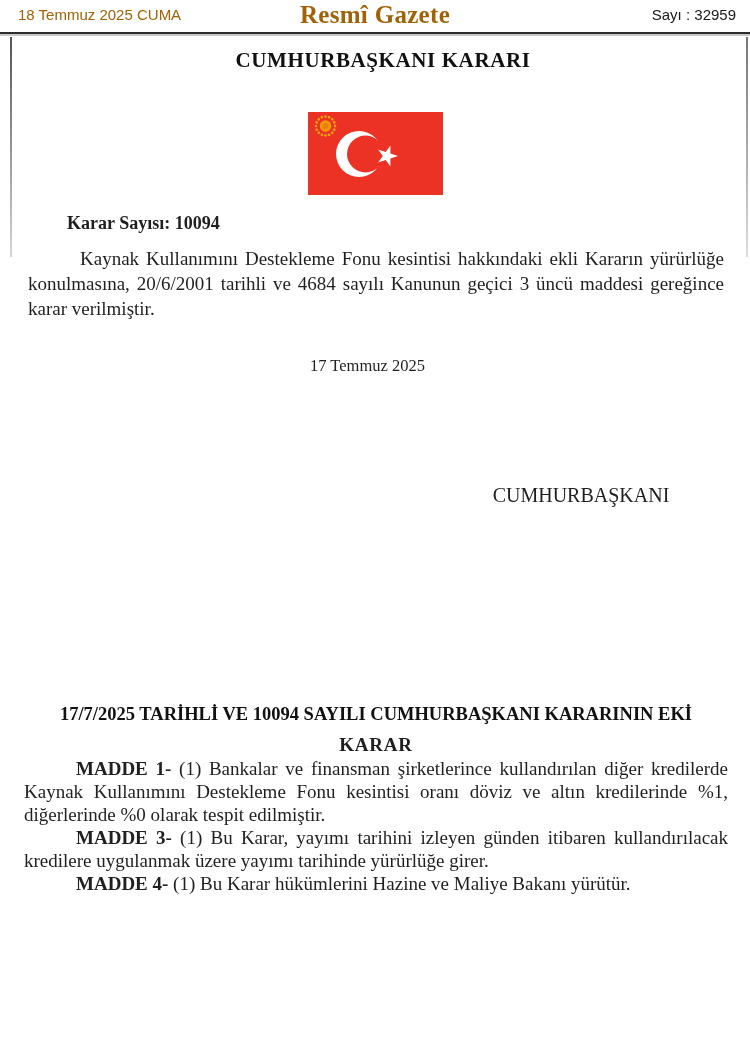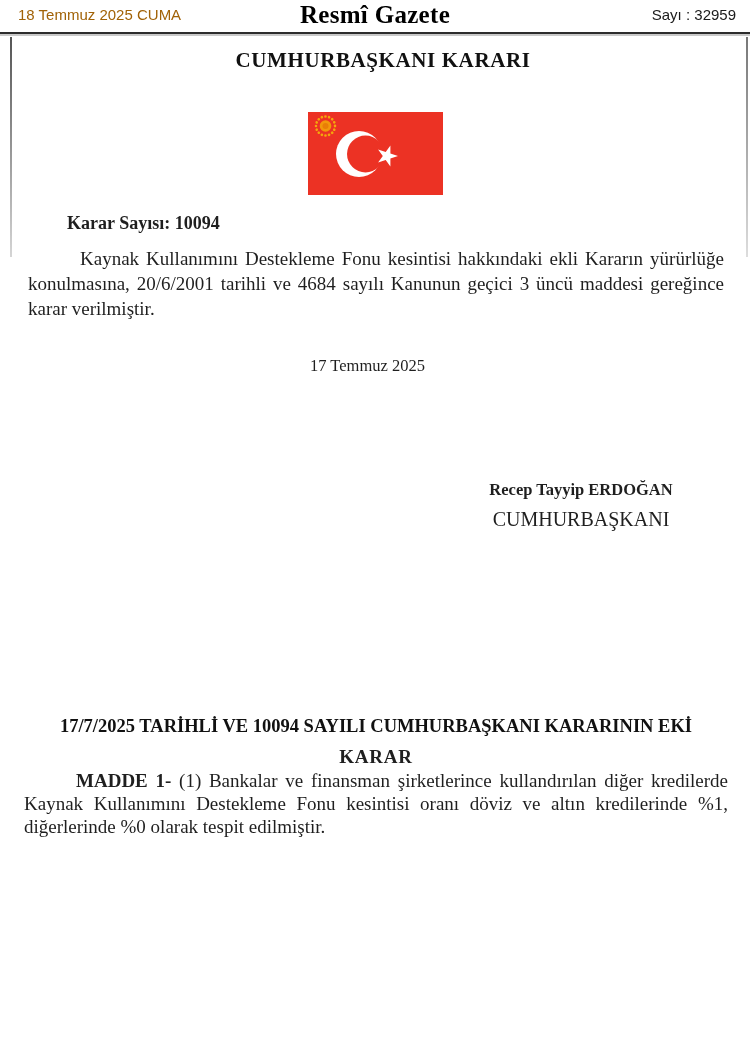--- a/index.html
+++ b/index.html
@@ -7,21 +7,21 @@
     width:750px;height:1059px;position:relative;background:#ffffff;
     font-family:"Liberation Serif", serif;color:#1f1f1f;overflow:hidden;
   }
   
   .hdr-date{
     position:absolute;left:18px;top:6px;
     font-family:"Liberation Sans", sans-serif;font-size:15px;color:#a16207;
   }
   .hdr-masthead{
     position:absolute;left:0;right:0;top:1px;text-align:center;
-    font-size:25px;font-weight:bold;color:#000000;letter-spacing:.3px;
+    font-size:25px;font-weight:bold;color:#a16207;letter-spacing:.3px;
   }
   .hdr-issue{
     position:absolute;right:14px;top:6px;
     font-family:"Liberation Sans", sans-serif;font-size:15px;color:#1a1a1a;
   }
   .hdr-rule{
     position:absolute;left:0;right:0;top:32px;height:2px;background:#2c2c2c;
     box-shadow:0 2px 0 #c9c9c9;
   }
   .edge-left{
@@ -52,21 +52,21 @@
     position:absolute;left:0;right:15px;top:356px;text-align:center;
     font-size:16.5px;
   }
   .signature{
     position:absolute;left:436px;width:290px;top:478px;text-align:center;
   }
   .sig-name{font-size:16.5px;font-weight:bold;line-height:24px;}
   .sig-title{font-size:20px;line-height:24px;margin-top:5px;}
   
   .annex{
-    position:absolute;left:24px;right:22px;top:702px;margin-top:12px;
+    position:absolute;left:24px;right:22px;top:702px;
   }
   .annex-title{
     text-align:center;font-size:18.5px;font-weight:bold;white-space:nowrap;
     line-height:24px;color:#111;
   }
   .annex-heading{
     text-align:center;font-size:19px;font-weight:bold;letter-spacing:.8px;
     line-height:24px;margin-top:7px;
     text-underline-offset:3px;text-decoration-thickness:2px;
   }
@@ -106,25 +106,32 @@
     <polygon points="90,44 82.40,46.47 82.40,54.46 77.70,47.99 70.10,50.47 74.80,44 70.10,37.53 77.70,40.01 82.40,33.54 82.40,41.53" fill="#ffffff"></polygon>
   </svg>
 </div>
 
 <div class="decree-number">Karar Sayısı: 10094</div>
 <p class="intro">Kaynak Kullanımını Destekleme Fonu kesintisi hakkındaki ekli Kararın yürürlüğe konulmasına, 20/6/2001 tarihli ve 4684 sayılı Kanunun geçici 3 üncü maddesi gereğince karar verilmiştir.</p>
 
 <div class="decision-date">17 Temmuz 2025</div>
 
 <div class="signature">
-  <div class="sig-name">Recep Tayyip ERDOĞAN</div>
   <div class="sig-title">CUMHURBAŞKANI</div>
 </div>
 
 <div class="annex">
   <div class="annex-title">17/7/2025 TARİHLİ VE 10094 SAYILI CUMHURBAŞKANI KARARININ EKİ</div>
   <div class="annex-heading">KARAR</div>
 
   <p class="article a1">
     <span class="lbl">MADDE 1-</span>
     <span>(1) Bankalar ve finansman şirketlerince kullandırılan diğer kredilerde Kaynak Kullanımını Destekleme Fonu kesintisi oranı döviz ve altın kredilerinde %1, diğerlerinde %0 olarak tespit edilmiştir.</span>
   </p>
+  <p class="article a3">
+    <span class="lbl">MADDE 3-</span>
+    <span>(1) Bu Karar, yayımı tarihini izleyen günden itibaren kullandırılacak kredilere uygulanmak üzere yayımı tarihinde yürürlüğe girer.</span>
+  </p>
+  <p class="article a4">
+    <span class="lbl">MADDE 4-</span>
+    <span>(1) Bu Karar hükümlerini Hazine ve Maliye Bakanı yürütür.</span>
+  </p>
 </div>
 
 </body></html>

